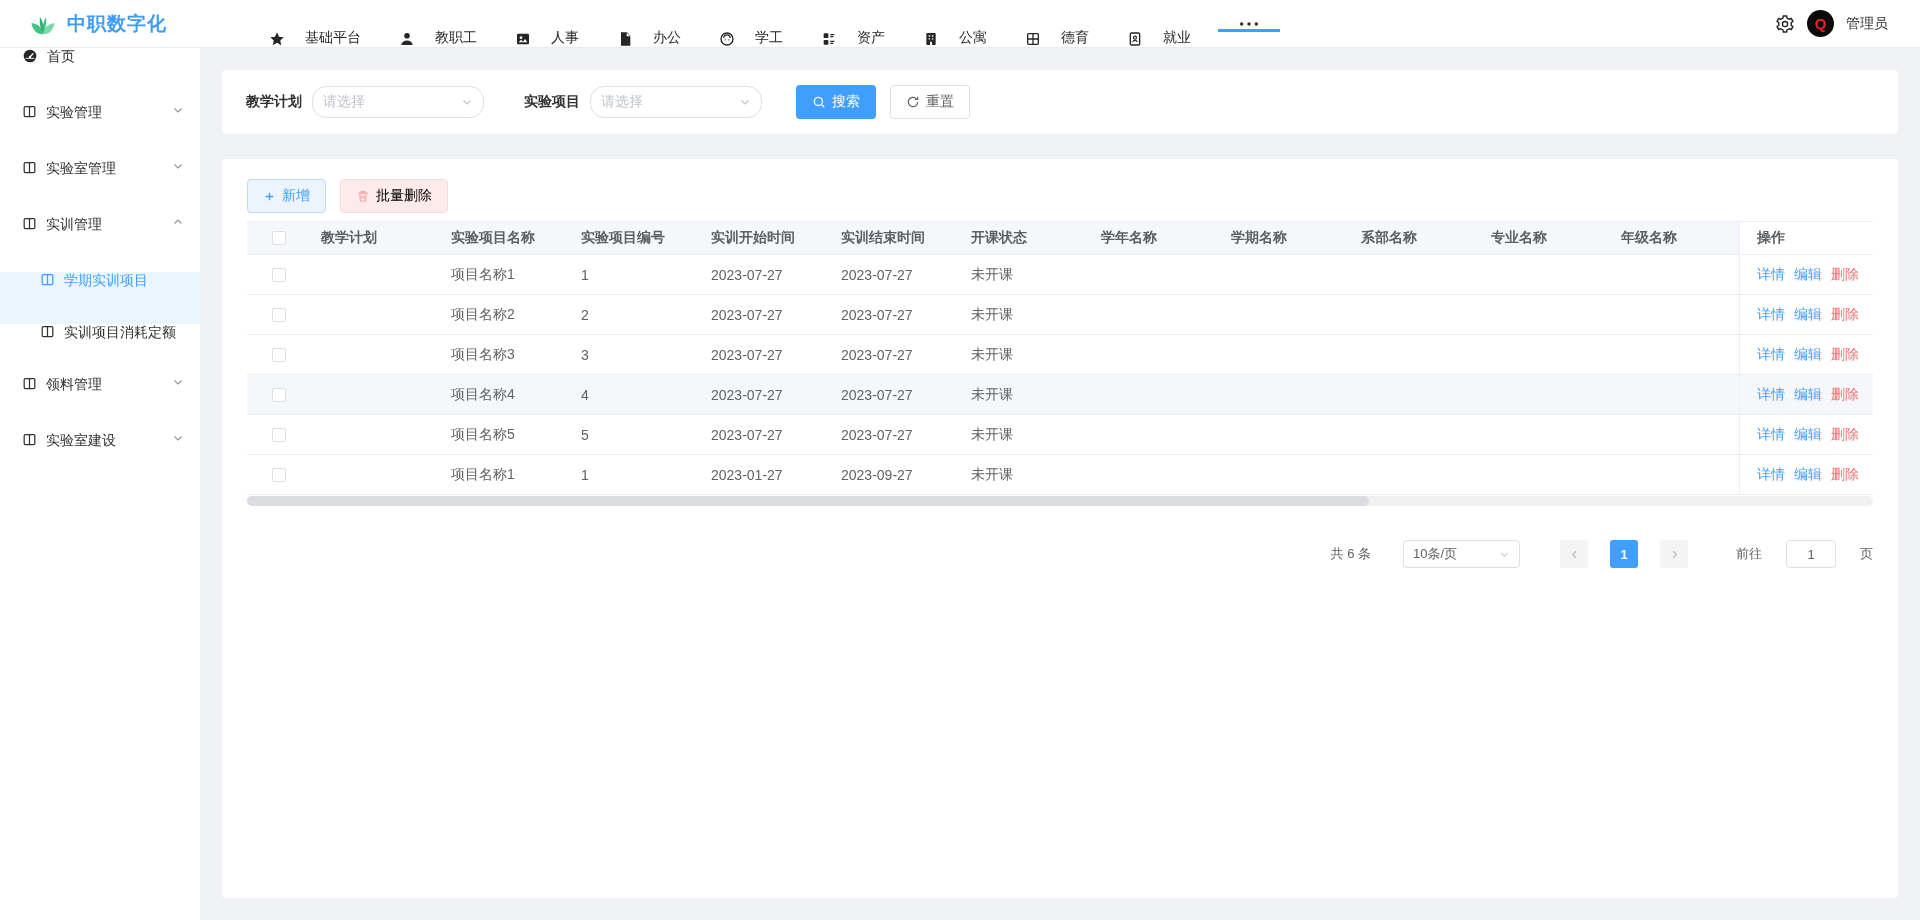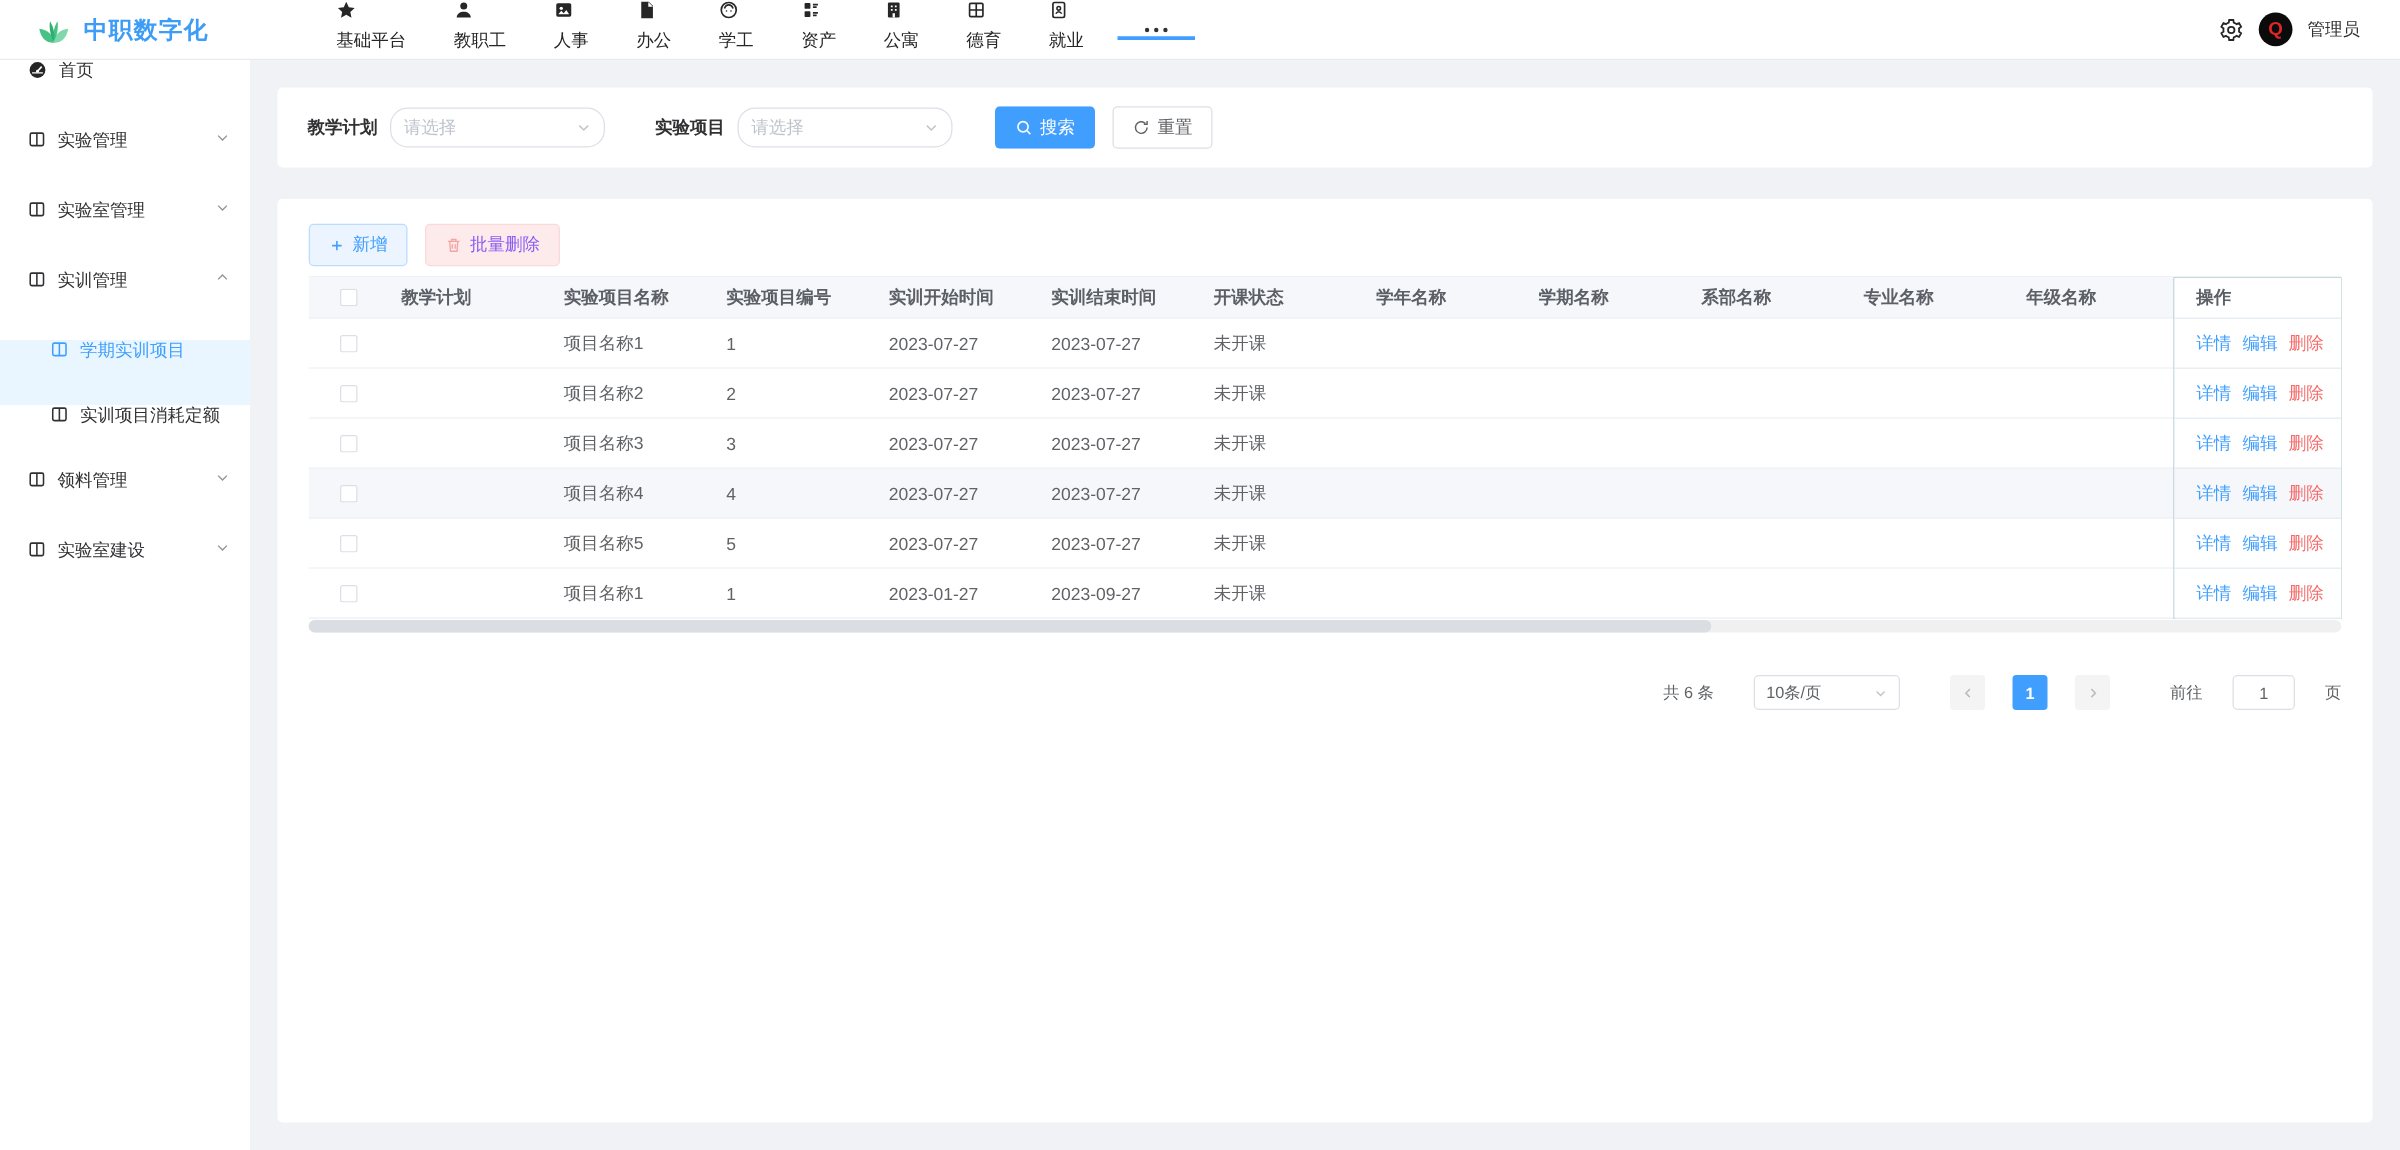--- a/index.html
+++ b/index.html
@@ -5,22 +5,22 @@
   * { box-sizing: border-box; }
   html,body { margin:0; padding:0; width:1920px; height:920px; overflow:hidden;
     font-family:"Liberation Sans","DejaVu Sans",sans-serif; color:#303133; background:#fff; }
 
   
   .navbar { position:absolute; top:0; left:0; right:0; height:48px; background:#fff;
     border-bottom:1px solid #e9ebee; display:flex; align-items:center; z-index:20; }
   .brand { display:flex; align-items:center; gap:9px; padding-left:28px; width:210px; flex:none; }
   .brand-title { font-size:19px; font-weight:bold; color:#3d9cf6; letter-spacing:1px; white-space:nowrap; }
   .nav-tabs { display:flex; align-items:stretch; height:100%; margin-left:40px; }
-  .nav-tab { display:flex; align-items:flex-start; gap:8px; padding:0 19px; font-size:14px;
-    color:#262626; cursor:pointer; position:relative; white-space:nowrap;flex-direction:column; }
+  .nav-tab { display:flex; align-items:flex-end; gap:20px; padding:0 19px; font-size:14px;
+    color:#262626; cursor:pointer; position:relative; white-space:nowrap; }
   .nav-ic { display:flex; align-items:center; }
   .nav-tab.more { padding:0 28px; }
   .nav-tab.active::after { content:""; position:absolute; bottom:-1px; left:8px; right:8px;
     height:3px; background:#409eff; }
   .nav-right { margin-left:auto; display:flex; align-items:center; gap:12px; padding-right:32px; }
   .gear { display:flex; cursor:pointer; }
   .avatar { width:27px; height:27px; border-radius:50%; background:#0b0b0b; color:#e02626;
     display:flex; align-items:center; justify-content:center; font-weight:bold; font-size:15px; cursor:pointer; }
   .user-name { font-size:14px; color:#303133; cursor:pointer; }
 
@@ -48,34 +48,34 @@
   .select .ph { font-size:14px; color:#bfc4cc; }
   .select .chev { color:#c0c4cc; display:flex; }
   .btn { height:34px; border-radius:4px; font-size:14px; display:inline-flex; align-items:center;
     gap:6px; padding:0 15px; border:1px solid transparent; cursor:pointer; white-space:nowrap; }
   .btn-primary { background:#409eff; color:#fff; margin-left:34px; }
   .btn-plain { background:#fff; border-color:#dcdfe6; color:#606266; margin-left:14px; }
 
   .table-card { background:#fff; border-radius:4px; flex:1; padding:20px 25px; position:relative; }
   .toolbar { display:flex; margin-bottom:8px; }
   .btn-add { background:#ecf5ff; border-color:#b9dcff; color:#409eff; }
-  .btn-del { background:#fdeaea; border-color:#fbd9d9; color:#8b5cf6; margin-left:14px; cursor:not-allowed; }
+  .btn-del { background:#fdeaea; border-color:#fbd9d9; color:#000000; margin-left:14px; cursor:not-allowed; }
 
   
   .table-wrap { position:relative; border-top:1px solid #ebeef5; }
   .trow { display:flex; align-items:center; height:40px; border-bottom:1px solid #ebeef5; background:#fff; }
   .trow.head { height:33px; background:#f5f7fa; }
   .trow.hovered { background:#f5f7fa; }
   .cell { padding:0 10px; font-size:14px; color:#606266; white-space:nowrap; overflow:hidden; flex:none; }
   .cell.ck { width:64px; display:flex; justify-content:center; }
   .cell.col { width:130px; }
   .trow.head .cell { font-weight:bold; color:#5c6066; }
   .checkbox { width:14px; height:14px; border:1px solid #dcdfe6; border-radius:2px; background:#fff; cursor:pointer; flex:none; }
 
-  .op-col { position:absolute; top:0; right:0; width:134px; border-left:1px solid #ebeef5; background:#0f766e; }
+  .op-col { position:absolute; top:0; right:0; width:134px; border-left:1px solid #ebeef5; background:#0ea5e9; }
   .op-col .trow { padding-left:17px; border-bottom:1px solid #ebeef5; }
   .op-col .trow.head { background:#fff; }
   .op-links { display:flex; gap:9px; font-size:14px; }
   .lnk { color:#409eff; cursor:pointer; white-space:nowrap; }
   .lnk.danger { color:#f56c6c; }
 
   .hscroll { height:10px; margin-top:1px; background:#f0f0f0; border-radius:5px; position:relative; }
   .hscroll .thumb { position:absolute; left:0; top:0; height:10px; width:69%; background:#dadde1; border-radius:5px; cursor:pointer; }
 
   

